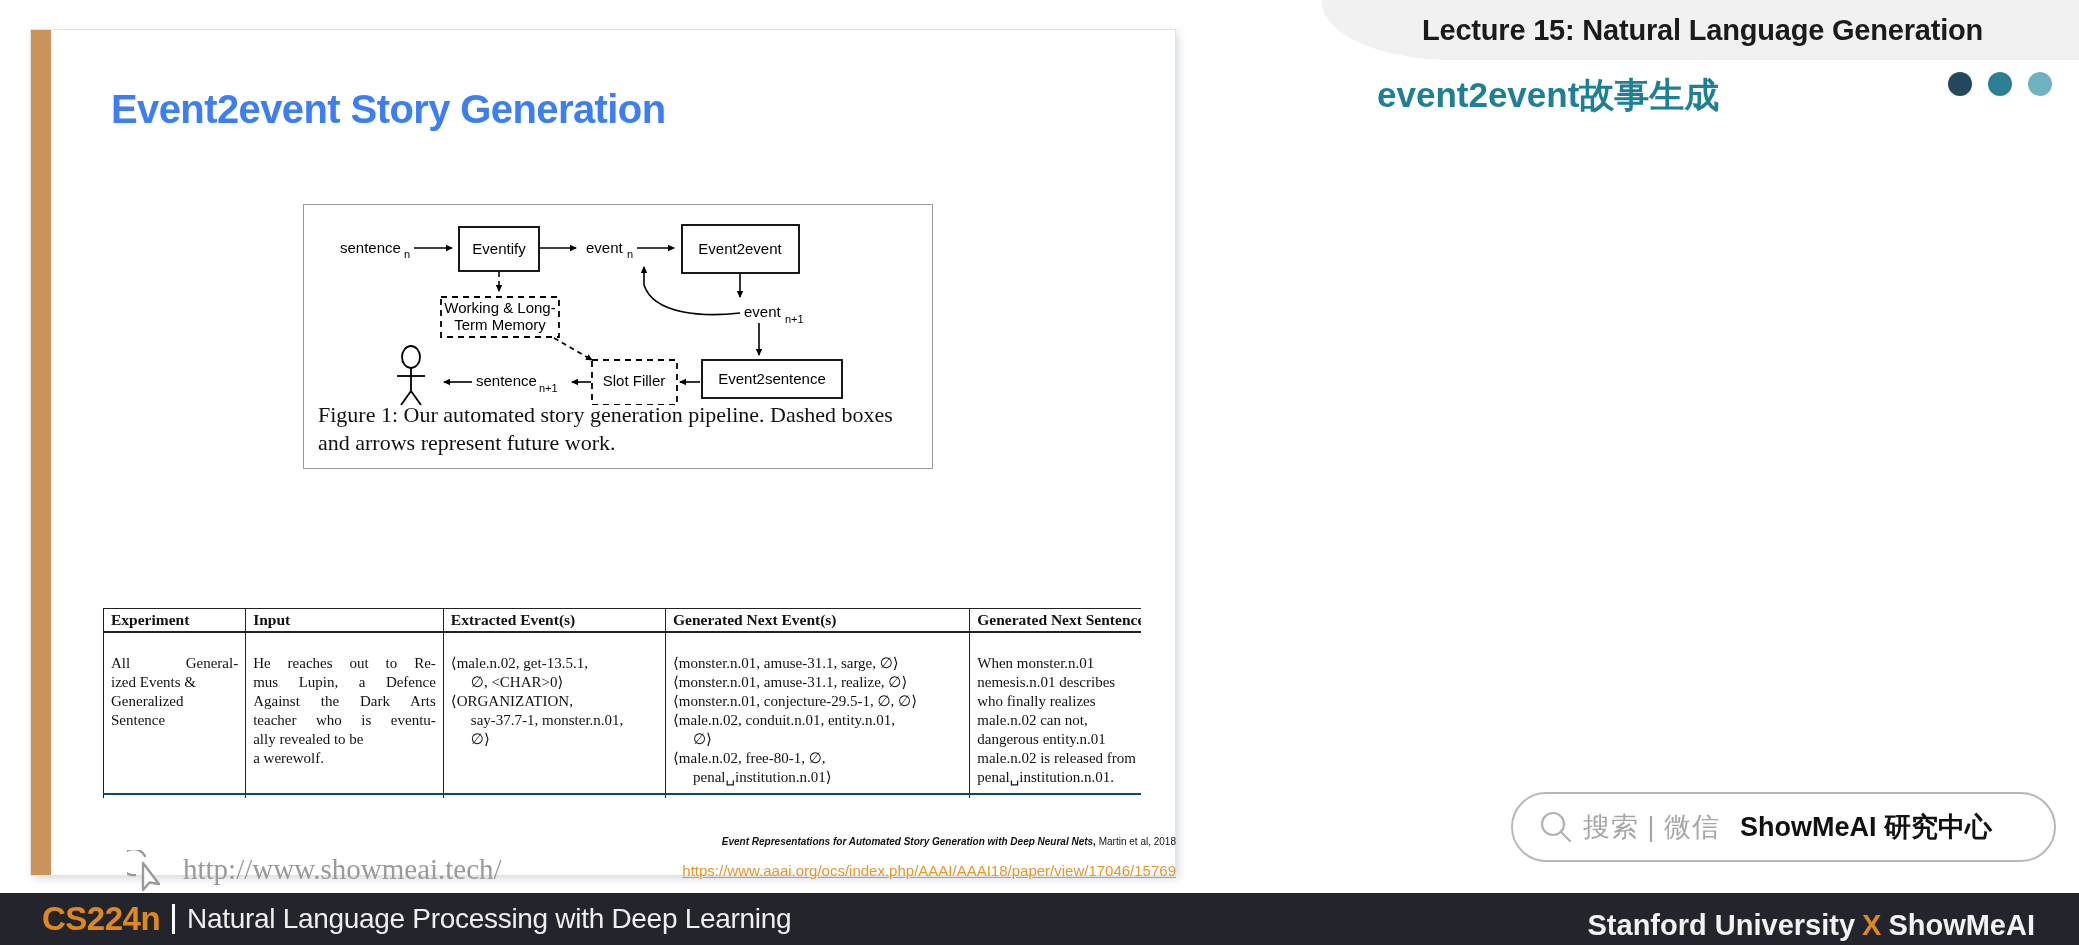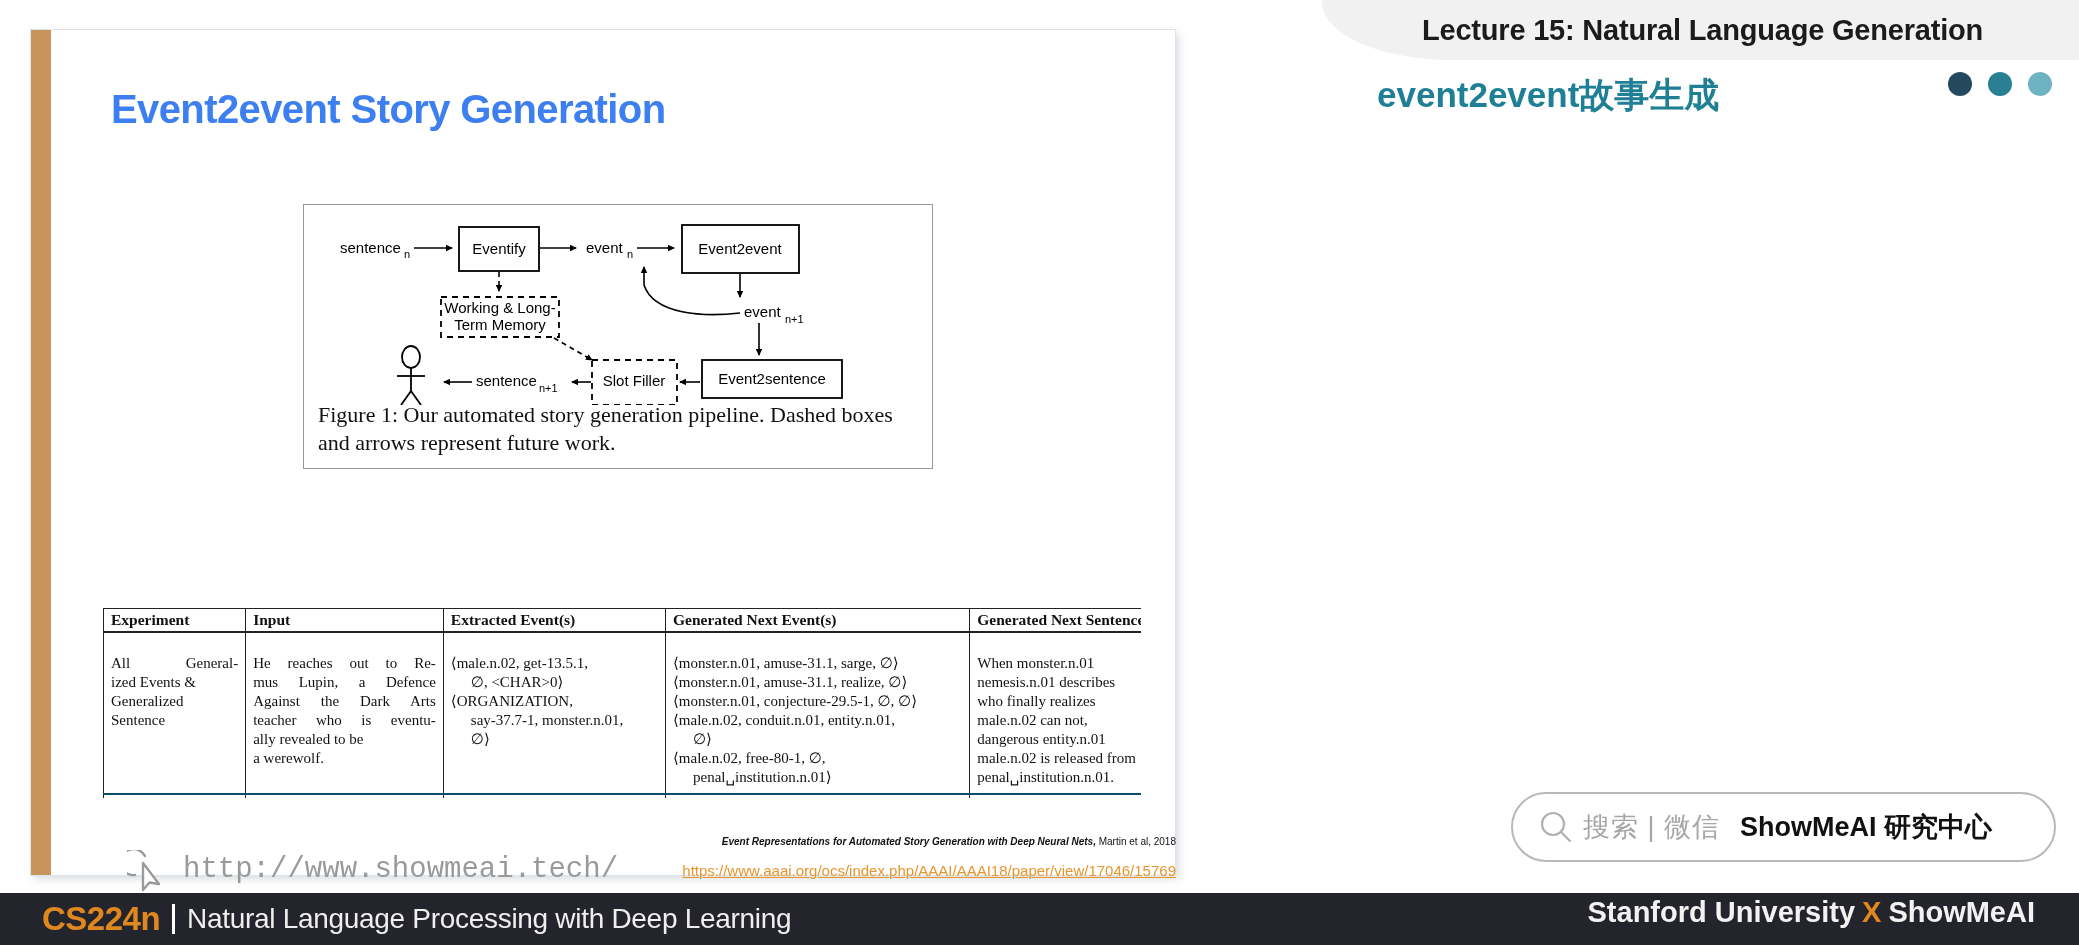--- a/index.html
+++ b/index.html
@@ -84,21 +84,21 @@
     text-align:right;white-space:nowrap;
   }
   #slide-citation span.nonbold{font-weight:normal;font-style:normal;}
   #slide-link{
     position:absolute;left:300px;top:832px;width:845px;
     font-family:"Liberation Sans",sans-serif;font-size:15px;
     color:#e8952c;text-decoration:underline;text-align:right;white-space:nowrap;
   }
   #showmeai-url{
     position:absolute;left:152px;top:823px;
-    font-family:Liberation Mono, monospace;font-size:29px;color:#9a9a9a;
+    font-family:Liberation Serif, serif;font-size:29px;color:#9a9a9a;
     white-space:nowrap;
   }
   #cursor-icon{position:absolute;left:96px;top:820px;width:46px;height:46px;}
   
   #search-pill{
     position:absolute;left:1511px;top:792px;width:545px;height:70px;
     border:2px solid #b8b8b8;border-radius:36px;background:#fff;
     display:flex;align-items:center;padding-left:26px;box-sizing:border-box;
   }
   #search-icon{width:34px;height:34px;flex:none;margin-right:10px;}
@@ -122,21 +122,21 @@
     font-family:"Liberation Sans",sans-serif;letter-spacing:-0.5px;
   }
   #course-divider{
     display:inline-block;width:3px;height:30px;background:#fff;margin:0 12px;
   }
   #course-title{
     font-size:28px;color:#efefef;font-family:"Liberation Sans",sans-serif;
     letter-spacing:-0.3px;white-space:nowrap;
   }
   #bottom-right{
-    position:absolute;right:44px;top:896px;height:46px;display:flex;align-items:flex-start;
+    position:absolute;right:44px;top:896px;height:46px;display:flex;align-items:flex-end;
     font-size:29px;color:#f2f2f2;font-weight:bold;
     font-family:"Liberation Sans",sans-serif;white-space:nowrap;
   }
   #bottom-right .x-mark{color:#e08820;margin:0 7px;}
   .dg-text{font-family:"Liberation Sans",sans-serif;font-size:15px;fill:#000;}
   .dg-sub{font-family:"Liberation Sans",sans-serif;font-size:11px;fill:#000;}
 </style>
 </head>
 <body>
 

